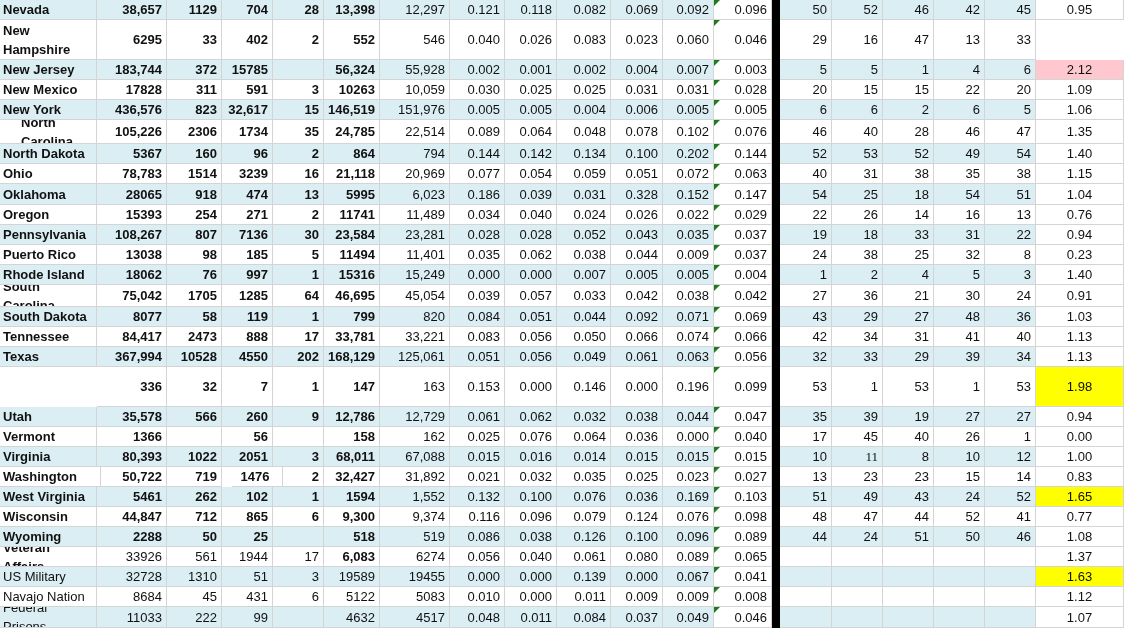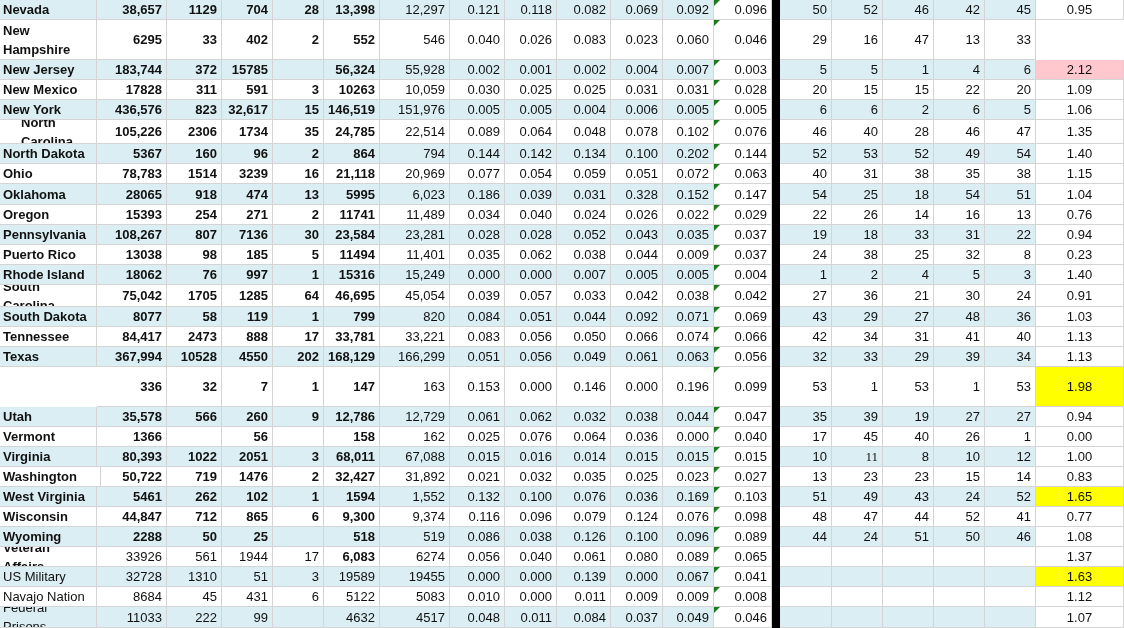--- a/index.html
+++ b/index.html
@@ -996,21 +996,21 @@
       <div class="cell sh b" style="left: 222px; width: 51px;">
         <span>4550</span>
       </div>
       <div class="cell sh b" style="left: 273px; width: 51px;">
         <span>202</span>
       </div>
       <div class="cell sh b" style="left: 324px; width: 56px;">
         <span>168,129</span>
       </div>
       <div class="cell sh" style="left: 380px; width: 70px;">
-        <span>166,299</span>
+        <span>125,061</span>
       </div>
       <div class="cell sh" style="left: 450px; width: 55px;">
         <span>0.051</span>
       </div>
       <div class="cell sh" style="left: 505px; width: 52px;">
         <span>0.056</span>
       </div>
       <div class="cell sh" style="left: 557px; width: 54px;">
         <span>0.049</span>
       </div>
@@ -1283,21 +1283,21 @@
     <div class="row" style="top: 467px; height: 20px;">
       <div class="cell name sh b" style="left: 0px; width: 101px;">
         <span>Washington</span>
       </div>
       <div class="cell sh b" style="left: 97px; width: 70px;">
         <span>50,722</span>
       </div>
       <div class="cell sh b" style="left: 167px; width: 55px;">
         <span>719</span>
       </div>
-      <div class="cell sh b" style="left: 222px; width: 51px;">
+      <div class="cell sh b" style="left: 232px; width: 51px; justify-content: center;">
         <span>1476</span>
       </div>
       <div class="cell sh b" style="left: 273px; width: 51px;">
         <span>2</span>
       </div>
       <div class="cell sh b" style="left: 324px; width: 56px;">
         <span>32,427</span>
       </div>
       <div class="cell sh" style="left: 380px; width: 70px;">
         <span>31,892</span>

